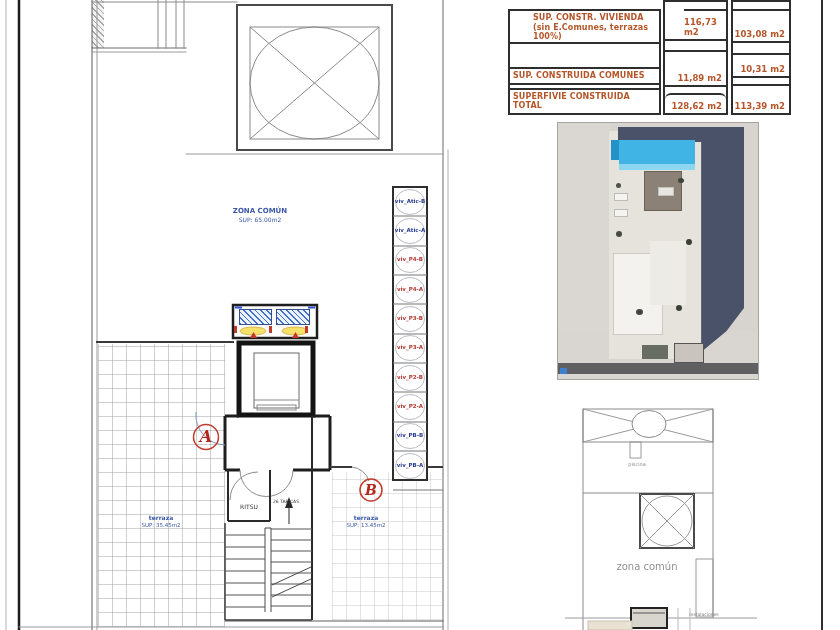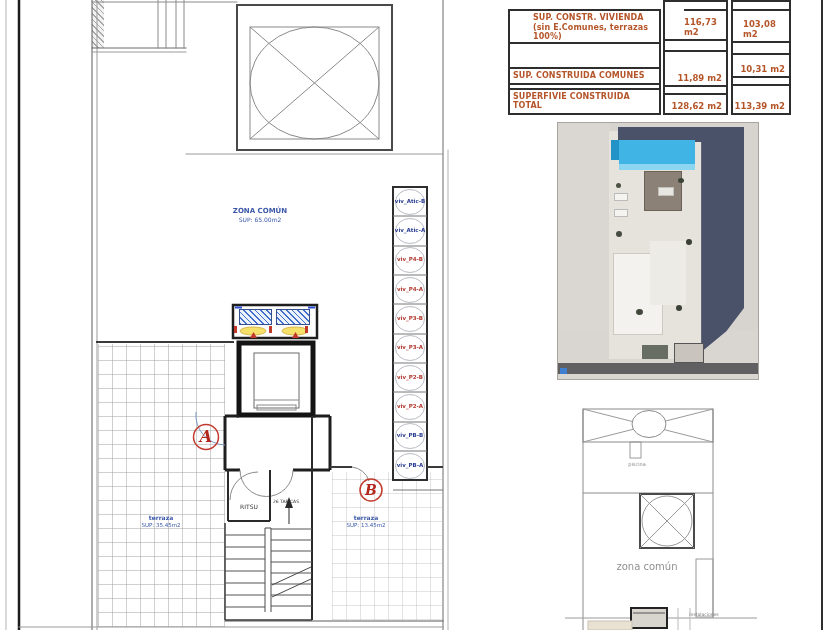--- a/index.html
+++ b/index.html
@@ -256,26 +256,26 @@
         <div>TOTAL</div>
       </div>
     </div>
 
     <div class="tbl-cellcol" style="left:663px;top:0;width:65px;height:115px;">
       <div style="height:7px;"></div>
       <div style="height:31px;margin-left:19px;" class="tbl-row-border tbl-val">116,73 m2</div>
       <div style="height:12px;" class="tbl-row-border"></div>
       <div style="height:36px;" class="tbl-row-border tbl-val">11,89 m2</div>
       <div style="height:8px;" class="tbl-row-border"></div>
-      <div style="height:21px;" class="tbl-row-border tbl-val">128,62 m2</div>
+      <div style="height:21px;border-radius:6px;" class="tbl-row-border tbl-val">128,62 m2</div>
     </div>
 
     <div class="tbl-cellcol" style="left:731px;top:0;width:60px;height:115px;">
       <div style="height:7px;"></div>
-      <div style="height:32px;padding-left:10px;" class="tbl-row-border tbl-val">103,08 m2</div>
+      <div style="height:32px;" class="tbl-row-border tbl-val">103,08 m2</div>
       <div style="height:12px;" class="tbl-row-border"></div>
       <div style="height:24px;" class="tbl-row-border tbl-val">10,31 m2</div>
       <div style="height:8px;" class="tbl-row-border"></div>
       <div style="height:29px;" class="tbl-row-border tbl-val">113,39 m2</div>
     </div>
   </div>
 
   <div class="abs" style="left:557px;top:122px;width:200px;height:256px;background:#d7d4cf;
        border:1px solid #a8a49e;overflow:hidden;">
     <div class="abs tiles8" style="left:0;top:0;width:52px;height:256px;background:#dad7d2;"></div>

